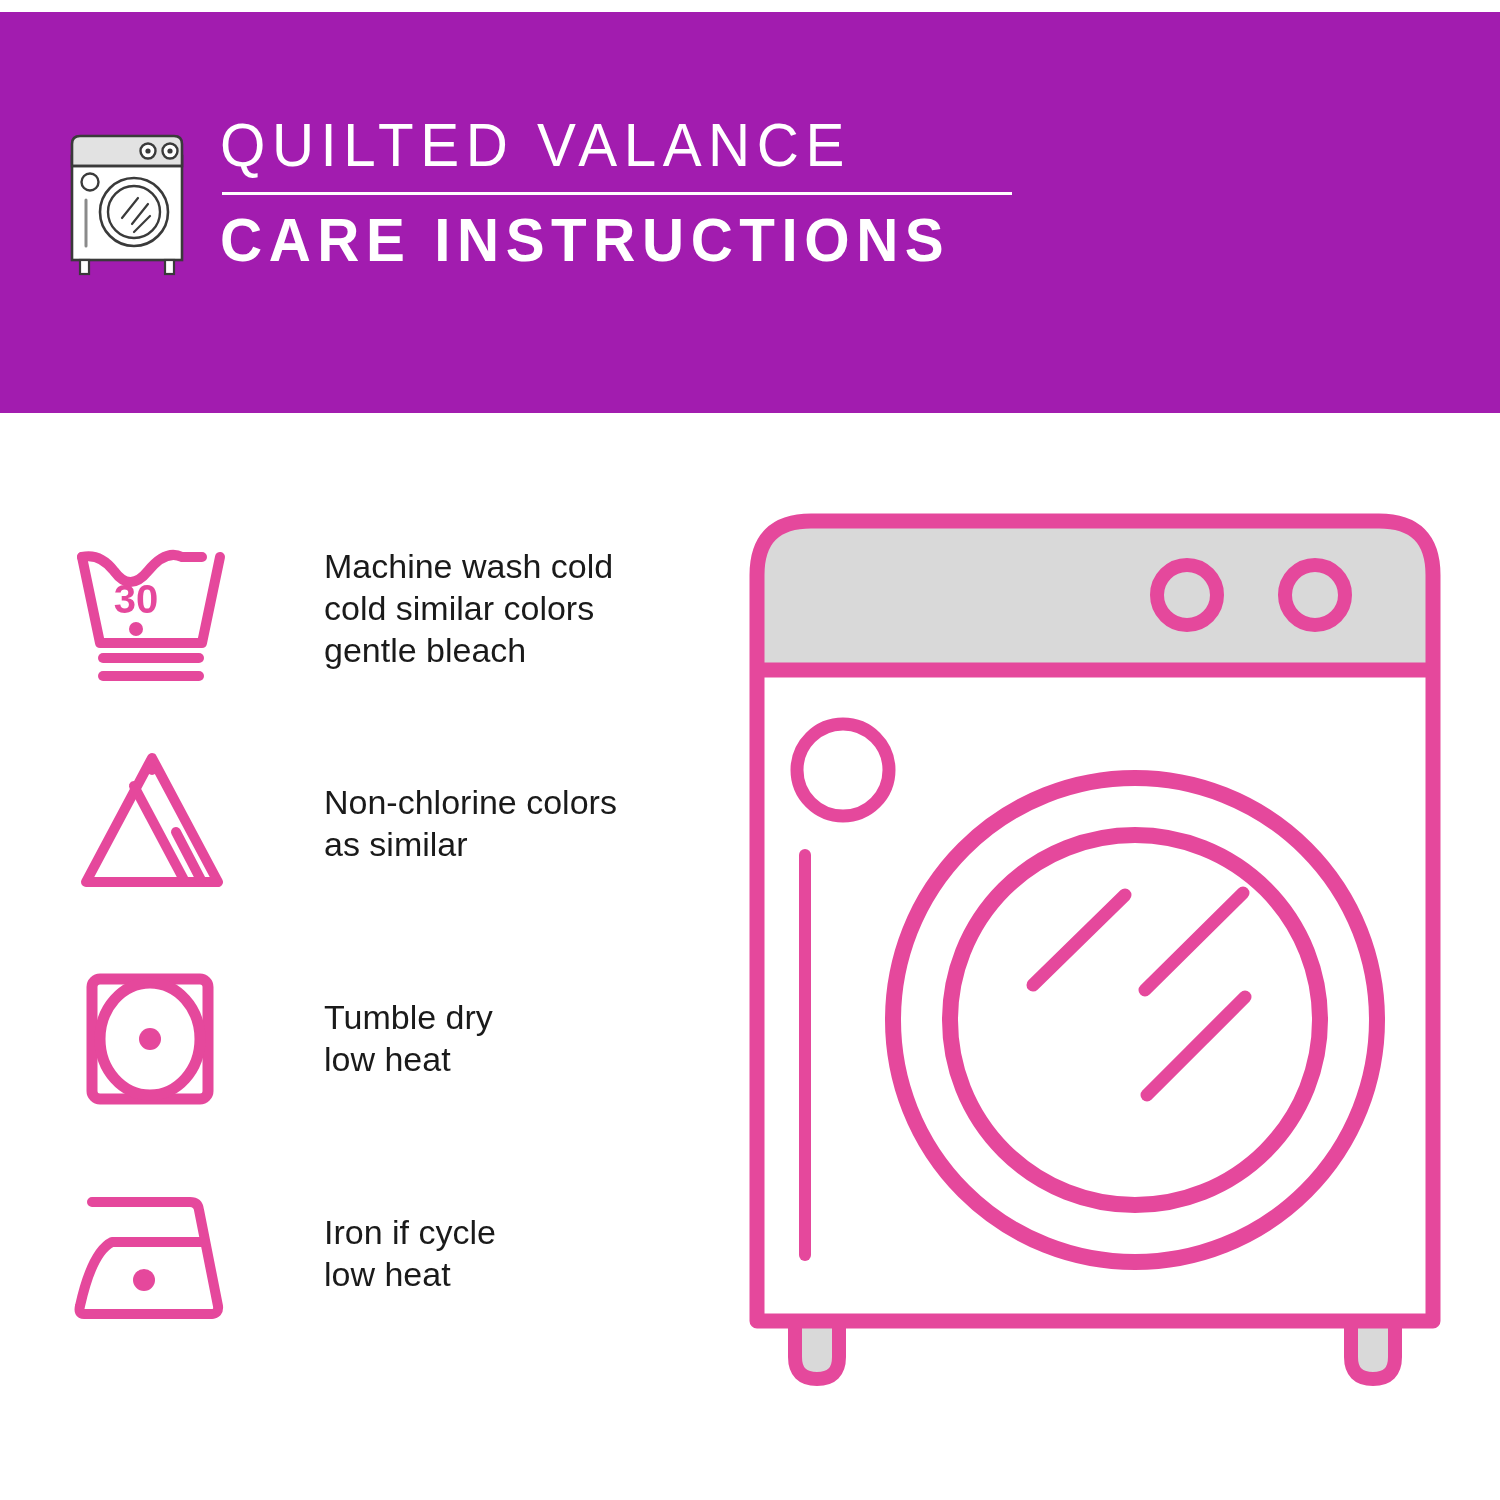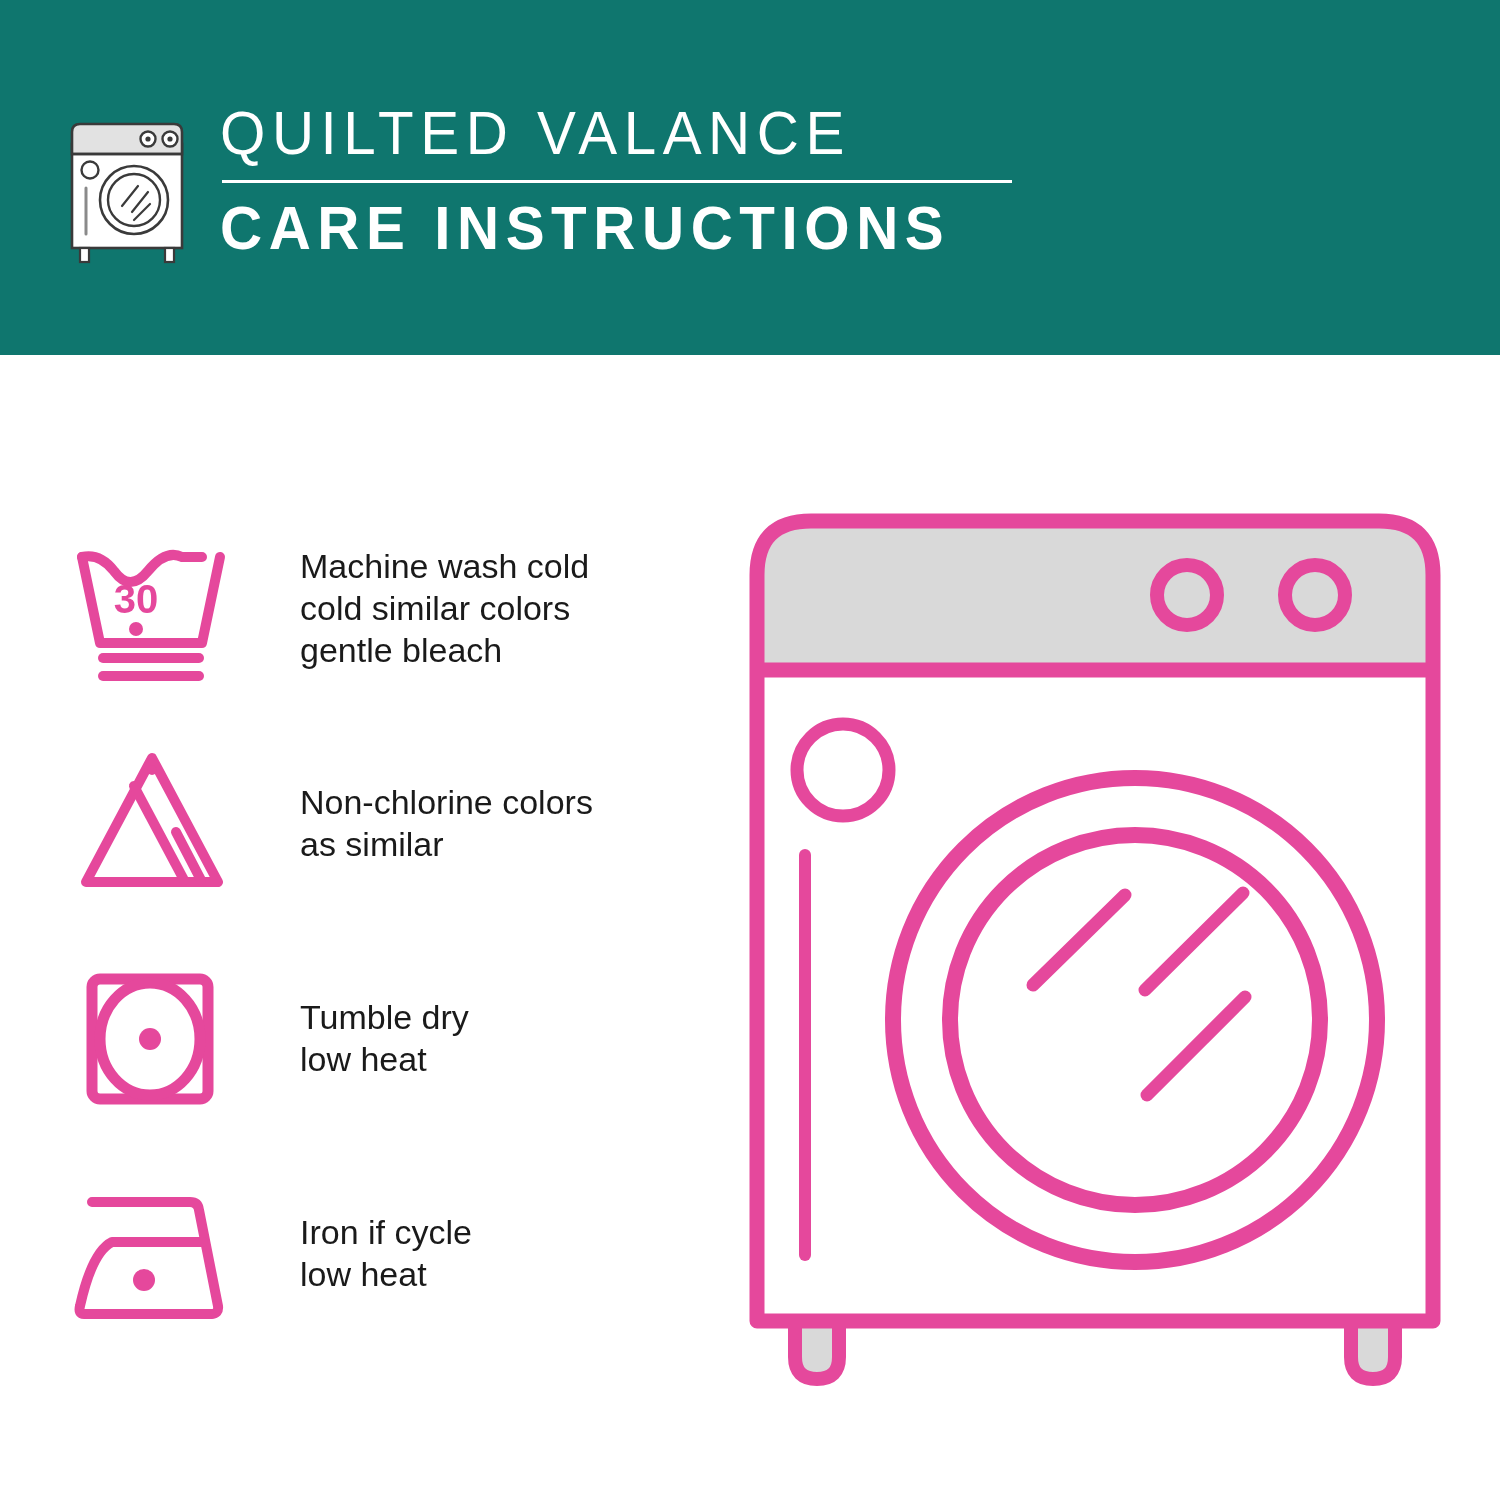--- a/index.html
+++ b/index.html
@@ -12,24 +12,24 @@
     height: 1500px;
     font-family: "Liberation Sans", sans-serif;
     overflow: hidden;
     position: relative;
   }
 
   
   .header {
     position: absolute;
     left: 0;
-    top: 0;
+    top: 12px;
     width: 1500px;
-    height: 355px;
-    background: #0f766e;
+    height: 401px;
+    background: #a21caf;
   }
   .header-inner {
     position: absolute;
     left: 62px;
     top: 100px;
     display: flex;
     align-items: flex-start;
   }
   .header-logo {
     width: 130px;
@@ -90,21 +90,21 @@
     justify-content: flex-start;
   }
   .care-symbol svg { display: block; }
   .care-text {
     margin-left: 65px;
     color: #1a1a1a;
     font-size: 34px;
     line-height: 42px;
     font-weight: 400;
   }
-  .care-text .ln { display: block; white-space: nowrap; }
+  .care-text .ln { display: block; white-space: nowrap; margin-left: 24px; }
 
   
   .washer-wrap {
     position: absolute;
     left: 735px;
     top: 495px;
     width: 720px;
     height: 920px;
   }
   .washer-wrap svg { display: block; }

